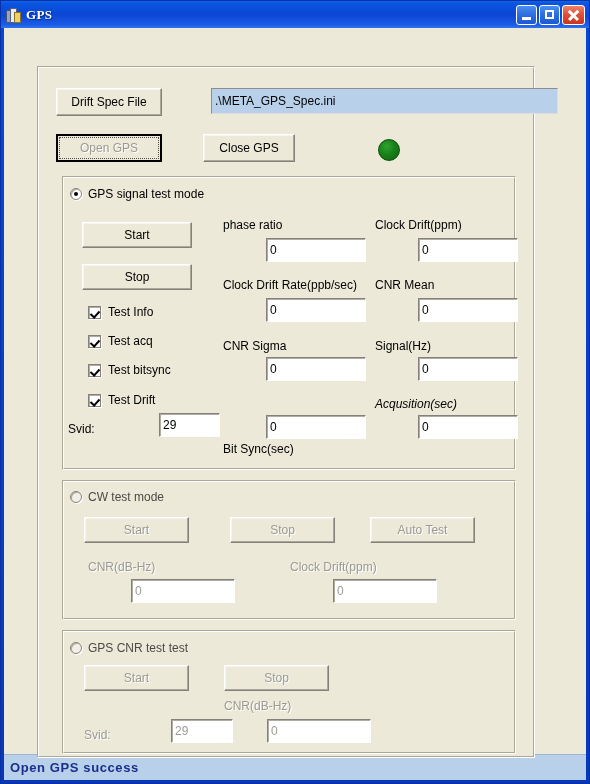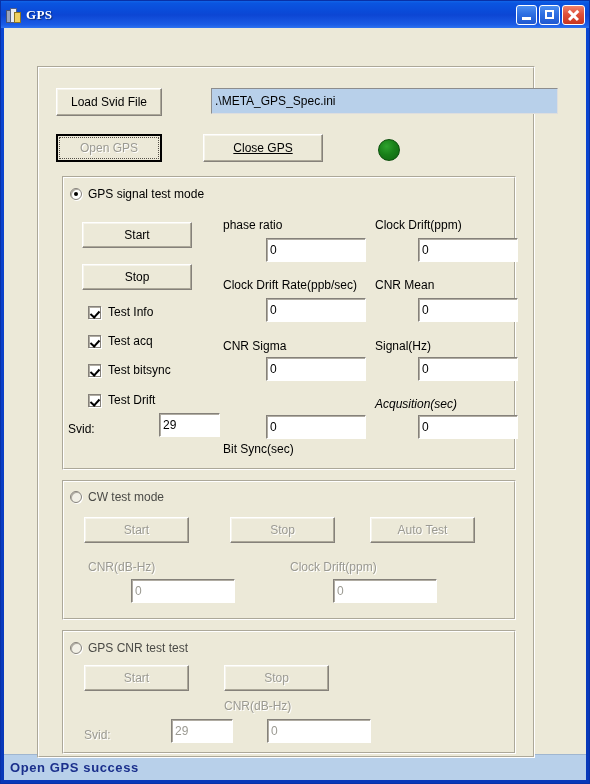--- a/index.html
+++ b/index.html
@@ -368,30 +368,30 @@
       </div>
     </div>
 
     <div class="client">
       <div class="form-area">
 
         <div class="outer-panel">
           <div class="outer-panel-inner"></div>
         </div>
 
-        <div class="btn" style="left:52px; top:60px; width:106px; height:28px;">Load Svid File</div>
+        <div class="btn" style="left:52px; top:60px; width:106px; height:28px;">Drift Spec File</div>
 
         <div class="tbox readonly-blue" style="left:163px; top:60px; width:347px; height:26px;">.\META_GPS_Spec.ini</div>
 
         <div class="btn disabled focused" style="left:52px; top:106px; width:106px; height:28px;">
           <div class="focusrect"></div>
           <span>Open GPS</span>
         </div>
 
-        <div class="btn" style="left:199px; top:106px; width:120px; height:28px;text-decoration:underline;">Close GPS</div>
+        <div class="btn" style="left:199px; top:106px; width:92px; height:28px;">Close GPS</div>
 
         <div class="led" style="left:374px; top:111px;"></div>
 
         <div class="groupbox" style="left:58px; top:148px; width:454px; height:294px;"></div>
 
         <div class="radio" style="left:66px; top:159px;">
           <span class="dot checked"></span>
           <span class="rlabel">GPS signal test mode</span>
         </div>
 

